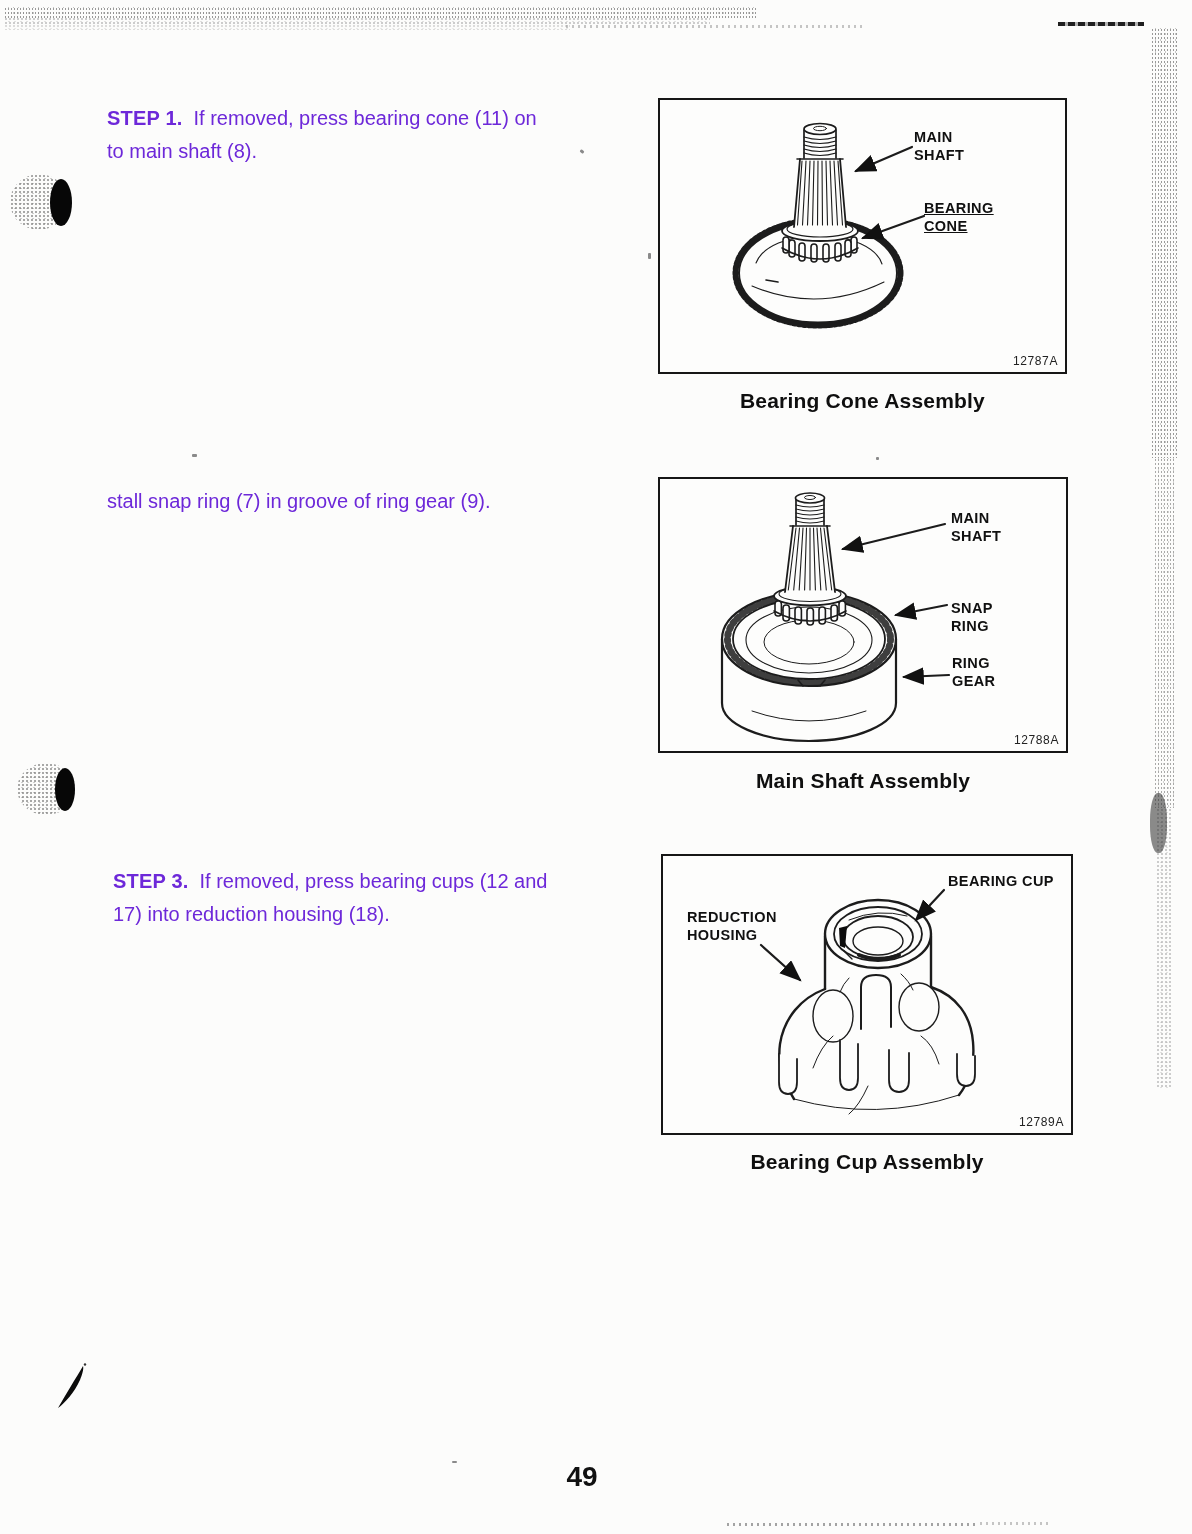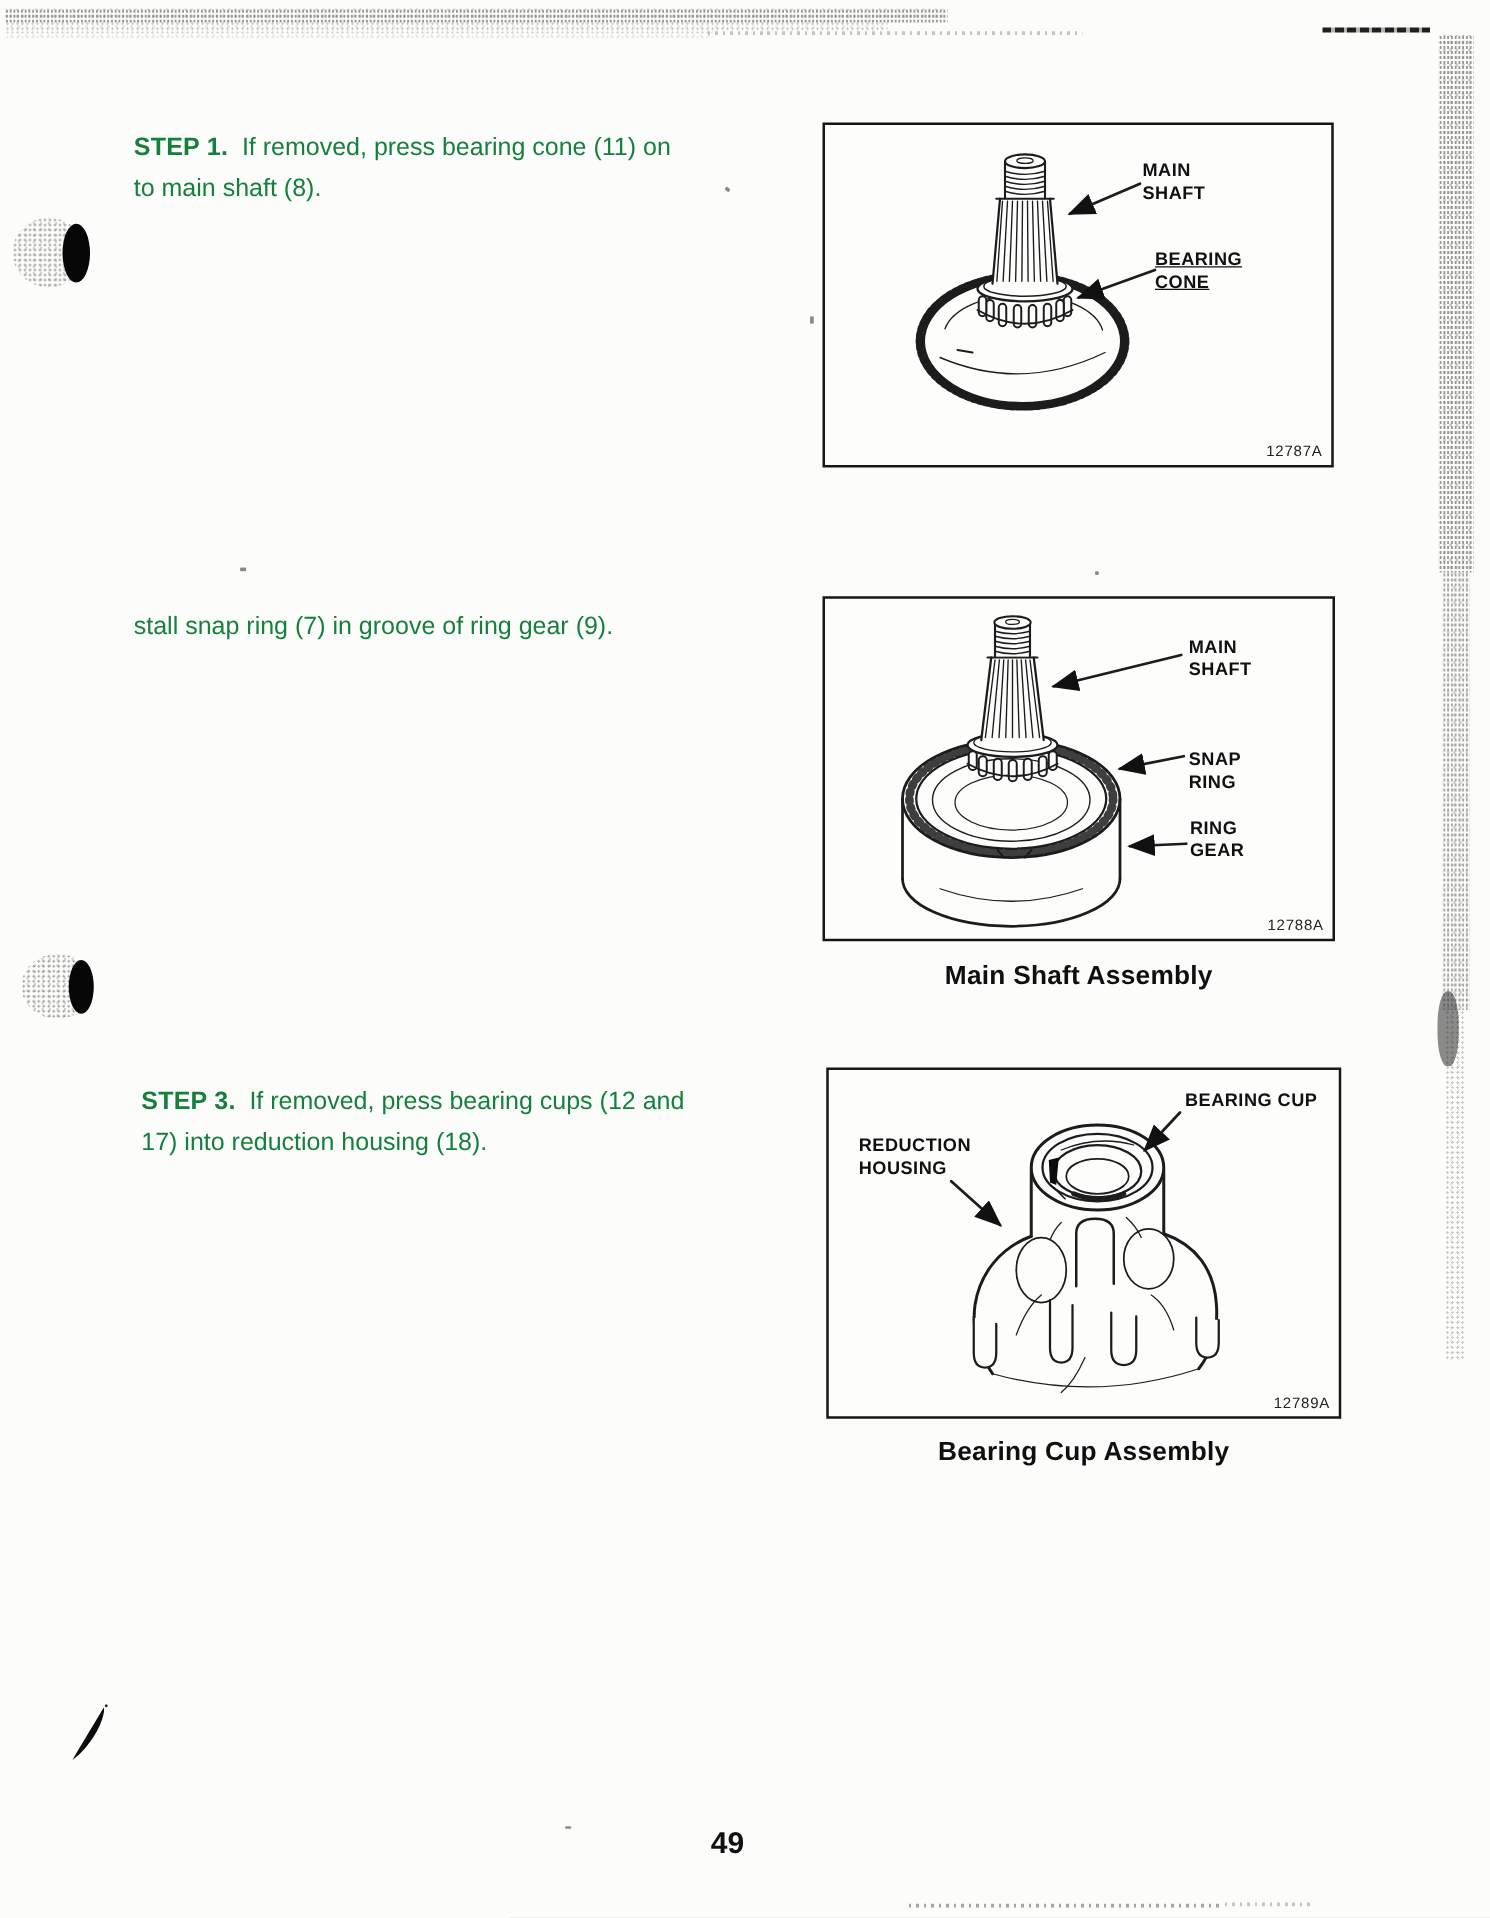--- a/index.html
+++ b/index.html
@@ -1,29 +1,29 @@
 <!DOCTYPE html>
 <html><head>
 <meta charset="utf-8">
 <style>
   html,body{margin:0;padding:0;background:#e9e9e9;}
   #page{position:relative;width:1192px;height:1534px;background:#fcfcfb;overflow:hidden;
         font-family:"Liberation Sans", sans-serif;color:#1a1a1a;}
   .abs{position:absolute;}
   
-  .step{position:absolute;width:505px;font-size:20px;line-height:33px;color:#15803d;}
+  .step{position:absolute;width:505px;font-size:20px;line-height:33px;color:#6d28d9;}
   .step-label{font-weight:bold;margin-right:11px;letter-spacing:.2px;}
   .fig-box{position:absolute;border:2.5px solid #161616;background:#fdfdfc;box-sizing:border-box;}
   .fig-box svg{position:absolute;left:0;top:0;}
   .part-label{position:absolute;font-weight:bold;font-size:14.5px;line-height:18px;
               letter-spacing:.4px;white-space:pre-line;color:#101010;}
   .fig-code{position:absolute;right:7px;bottom:4px;font-size:12px;letter-spacing:.6px;color:#222;text-align:right;}
   .fig-caption{position:absolute;text-align:center;font-size:21px;font-weight:bold;color:#0f0f0f;letter-spacing:.2px;}
   .page-number{position:absolute;left:0;top:1461px;width:1164px;text-align:center;
-               font-size:24px;font-weight:bold;color:#111;}
+               font-size:28px;font-weight:bold;color:#111;}
   
   .speckle{background-image:
       radial-gradient(rgba(20,20,20,.85) 1px, transparent 1px),
       radial-gradient(rgba(20,20,20,.45) 1px, transparent 1px);
       background-size:3px 4px,5px 6px;background-position:0 0,2px 3px;}
   .speckle-lite{background-image:
       radial-gradient(rgba(60,60,60,.55) 1px, transparent 1px),
       radial-gradient(rgba(60,60,60,.3) 1px, transparent 1px);
       background-size:4px 4px,6px 5px;background-position:0 0,2px 2px;}
   .hole-blob{position:absolute;border-radius:50%;background:#070707;}
@@ -118,20 +118,21 @@
 
       <path d="M252,47 L196,71" stroke-width="2.2" marker-end="url(#ah1)"></path>
       <path d="M264,116 L203,138" stroke-width="2.2" marker-end="url(#ah1)"></path>
     </svg>
     <div class="part-label" style="left:254px;top:28px;">MAIN
 SHAFT</div>
     <div class="part-label" style="left:264px;top:99px;text-decoration:underline;">BEARING
 CONE</div>
     <div class="fig-code">12787A</div>
   </div>
+  <div class="fig-caption" style="left:658px;top:389px;width:409px;">Bearing Cone Assembly</div>
 
   <div class="fig-box" style="left:658px;top:477px;width:410px;height:276px;">
     <svg width="405" height="271" viewBox="0 0 405 271" fill="none" stroke="#1c1c1c" stroke-width="1.6" stroke-linecap="round">
       <defs>
           <marker id="ah2" markerWidth="11" markerHeight="9" refX="9" refY="4" orient="auto">
             <path d="M0,0 L10,4 L0,8 Z" fill="#111" stroke="none"></path>
           </marker>
         </defs>
 
       <ellipse cx="149" cy="160" rx="87" ry="47" fill="#fdfdfc" stroke-width="2.2"></ellipse>

